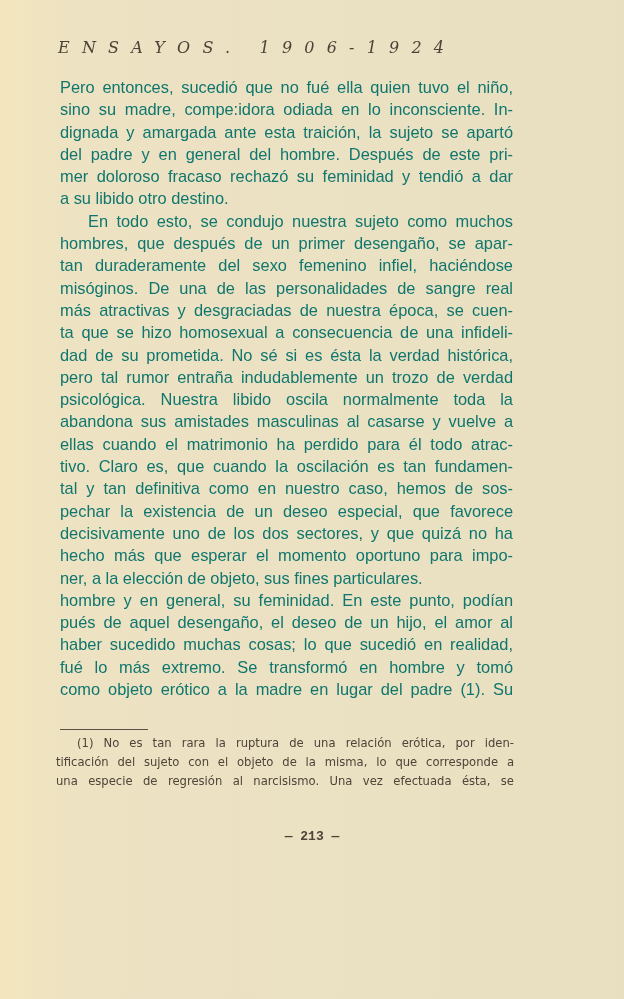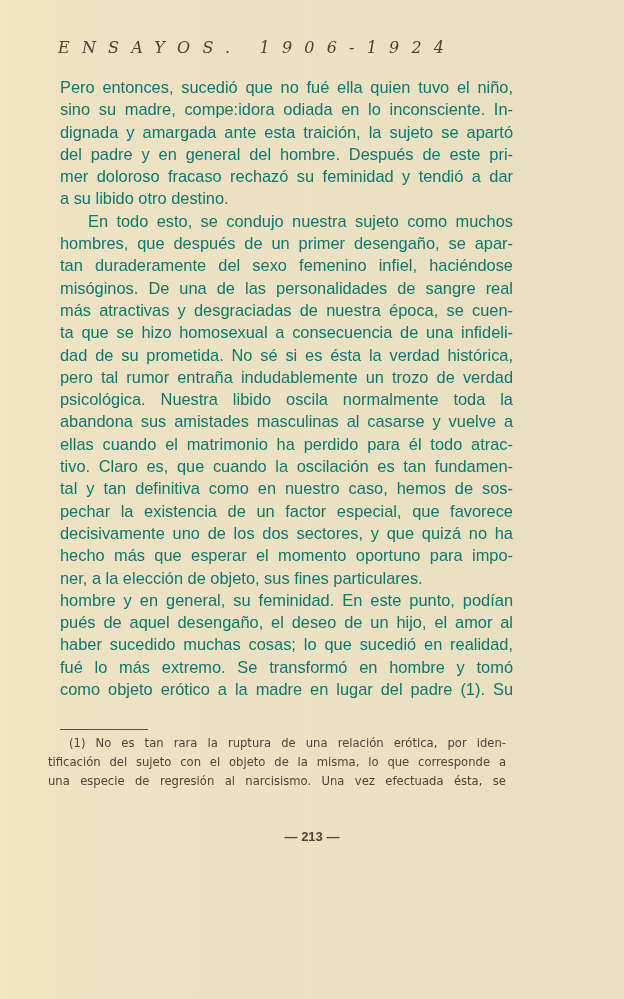--- a/index.html
+++ b/index.html
@@ -24,29 +24,29 @@
       font-size: 16.4px; line-height: 22.3px; color: #0f766e;
     }
     .line { display: block; white-space: nowrap; text-align: justify; text-align-last: justify; height: 22.3px; }
     .line.last { text-align-last: left; }
     .line.indent { padding-left: 28px; }
     .rule {
       position: absolute; top: 729px; left: 60px; width: 88px; height: 0;
       border-top: 1.3px solid #5a5044;
     }
     .footnote {
-      position: absolute; top: 734px; left: 48px; width: 458px;
+      position: absolute; top: 734px; left: 56px; width: 458px;
       font-family: "DejaVu Sans", sans-serif;
       font-size: 11.6px; line-height: 19.2px; color: #4e4439;
     }
     .footnote .line { height: 19.2px; }
     .footnote .line.indent { padding-left: 21px; }
     .page-number {
       position: absolute; top: 829px; left: 0; width: 624px; text-align: center;
-      font-family: Liberation Sans, sans-serif; font-weight: bold;
+      font-family: Liberation Mono, monospace; font-weight: bold;
       font-size: 13px; color: #4e4439;
     }
   </style>
 </head>
 <body>
 
 <div class="page">
   <div class="running-head">ENSAYOS. 1906-1924</div>
 
   <div class="body-text">
@@ -65,21 +65,21 @@
       <span class="line">misóginos. De una de las personalidades de sangre real</span>
       <span class="line">más atractivas y desgraciadas de nuestra época, se cuen-</span>
       <span class="line">ta que se hizo homosexual a consecuencia de una infideli-</span>
       <span class="line">dad de su prometida. No sé si es ésta la verdad histórica,</span>
       <span class="line">pero tal rumor entraña indudablemente un trozo de verdad</span>
       <span class="line">psicológica. Nuestra libido oscila normalmente toda la</span>
       <span class="line">abandona sus amistades masculinas al casarse y vuelve a</span>
       <span class="line">ellas cuando el matrimonio ha perdido para él todo atrac-</span>
       <span class="line">tivo. Claro es, que cuando la oscilación es tan fundamen-</span>
       <span class="line">tal y tan definitiva como en nuestro caso, hemos de sos-</span>
-      <span class="line">pechar la existencia de un factor especial, que favorece</span>
+      <span class="line">pechar la existencia de un deseo especial, que favorece</span>
       <span class="line">decisivamente uno de los dos sectores, y que quizá no ha</span>
       <span class="line">hecho más que esperar el momento oportuno para impo-</span>
       <span class="line last">ner, a la elección de objeto, sus fines particulares.</span>
     </div>
     <div>
       <span class="line">hombre y en general, su feminidad. En este punto, podían</span>
       <span class="line">pués de aquel desengaño, el deseo de un hijo, el amor al</span>
       <span class="line">haber sucedido muchas cosas; lo que sucedió en realidad,</span>
       <span class="line">fué lo más extremo. Se transformó en hombre y tomó</span>
       <span class="line">como objeto erótico a la madre en lugar del padre (1). Su</span>

